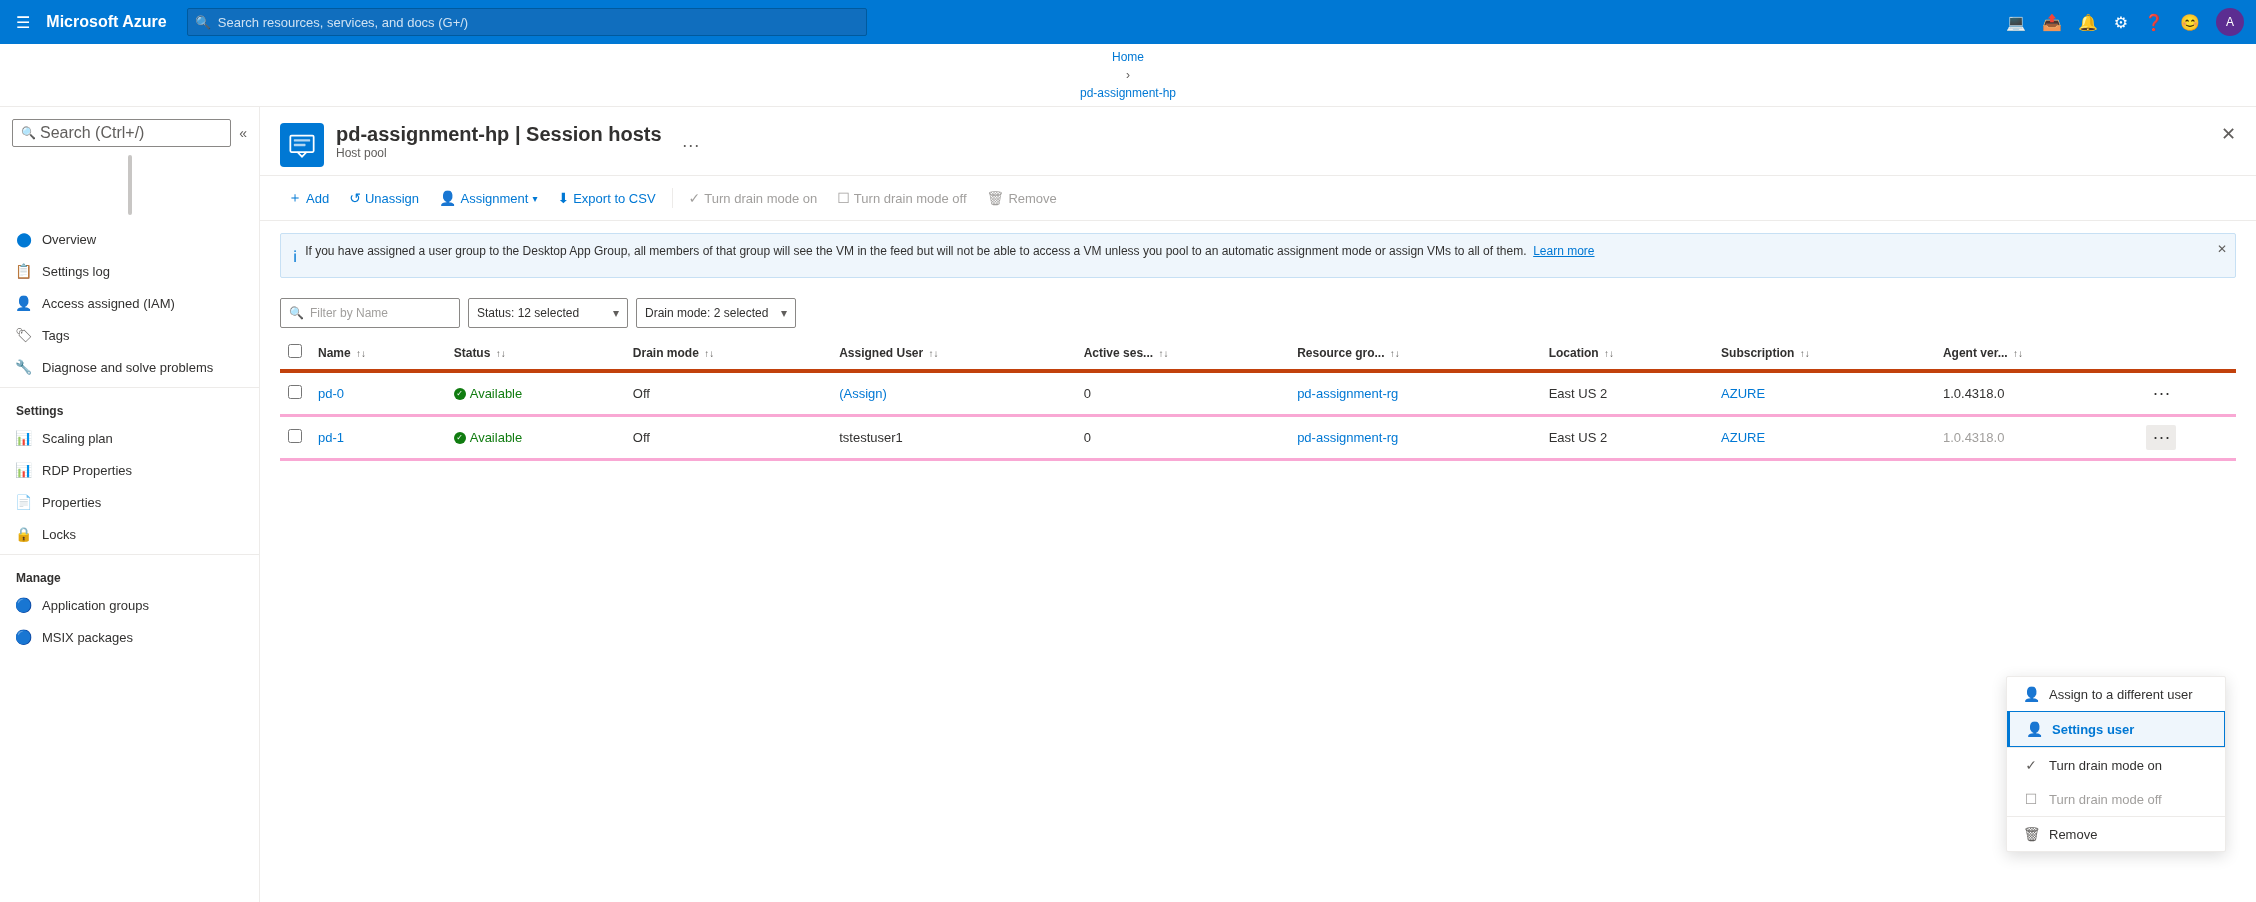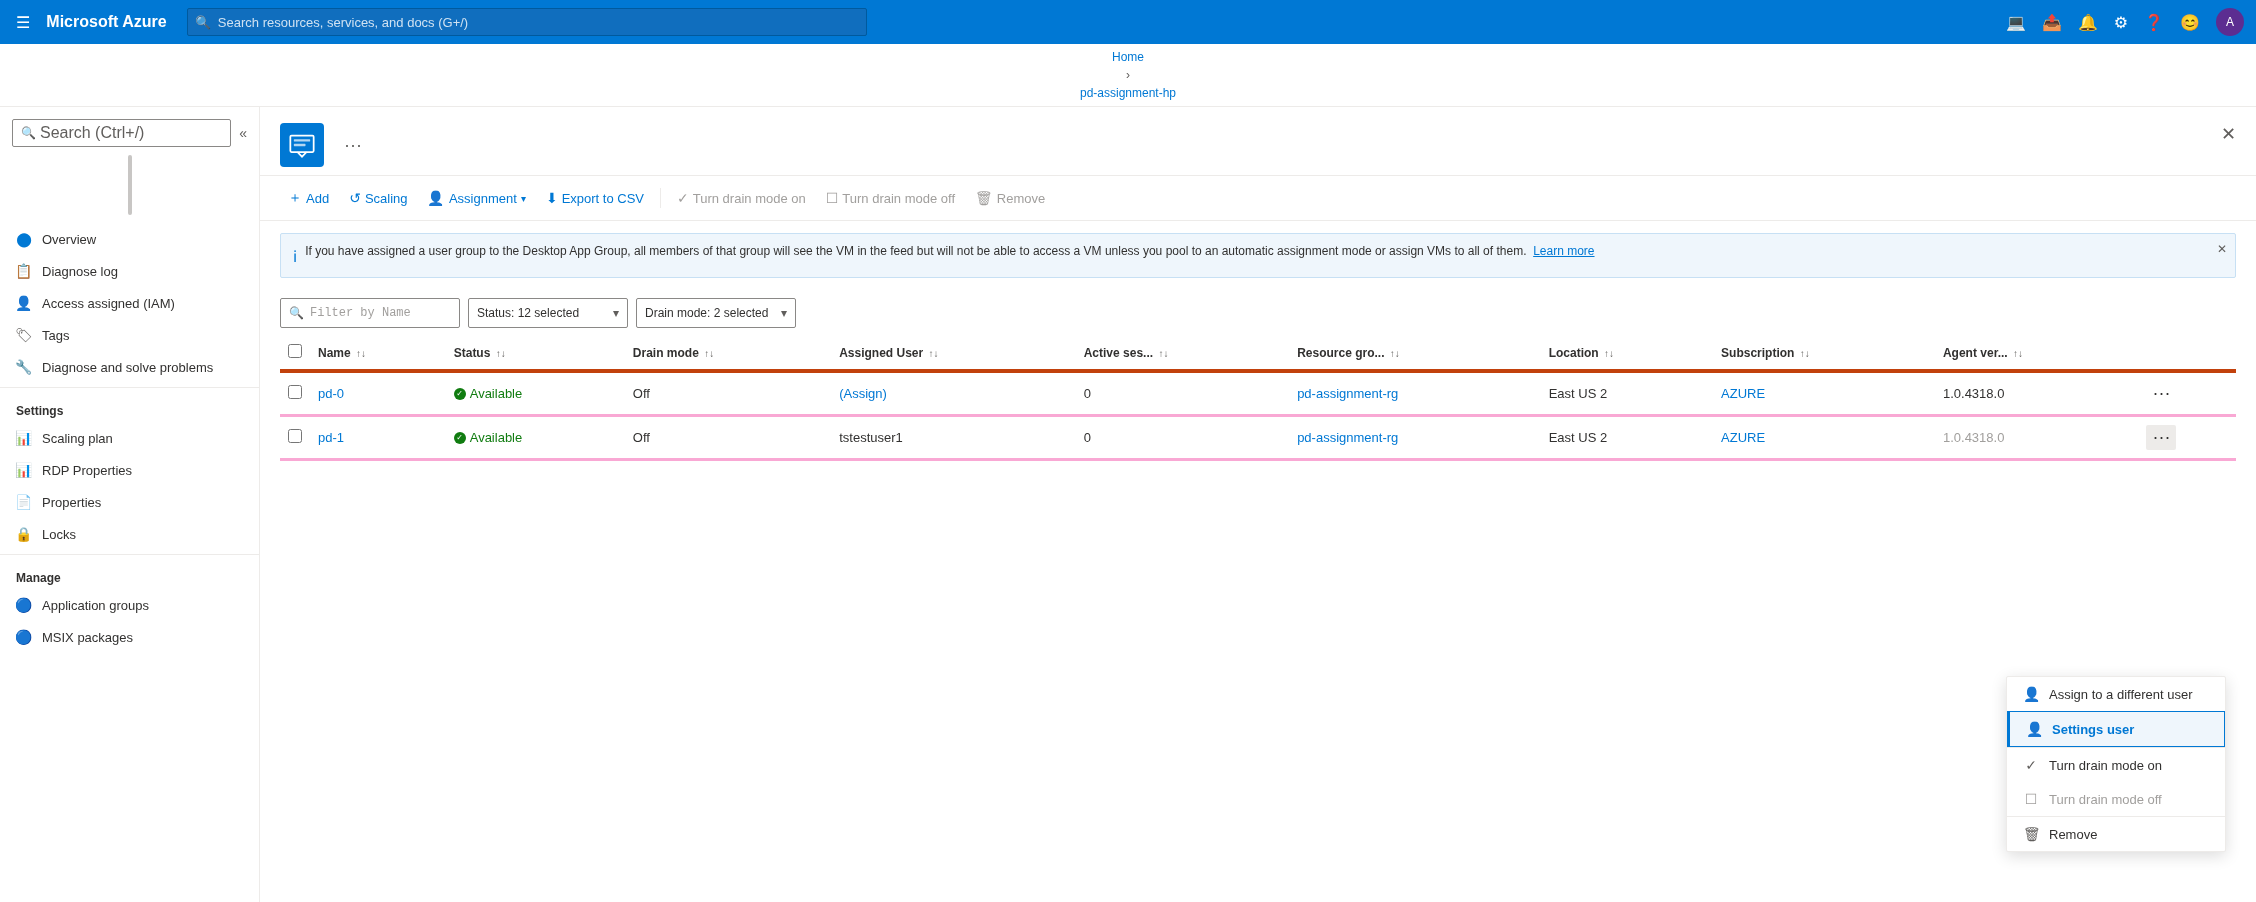--- a/index.html
+++ b/index.html
@@ -308,21 +308,21 @@
 
     <div style="width:4px;background:#c8c6c4;border-radius:2px;height:60px;margin:0 auto 4px;"></div>
 
     <div class="sidebar-nav">
       <div class="sidebar-item">
         <span class="sidebar-icon" style="color:#0078d4;">⬤</span>
         <span>Overview</span>
       </div>
       <div class="sidebar-item">
         <span class="sidebar-icon" style="color:#0078d4;">📋</span>
-        <span>Diagnose log</span>
+        <span>Settings log</span>
       </div>
       <div class="sidebar-item">
         <span class="sidebar-icon" style="color:#605e5c;">👤</span>
         <span>Access assigned (IAM)</span>
       </div>
       <div class="sidebar-item">
         <span class="sidebar-icon" style="color:#605e5c;">🏷</span>
         <span>Tags</span>
       </div>
       <div class="sidebar-item">
@@ -370,32 +370,36 @@
 
     <div class="resource-header">
       <div class="resource-icon">
         <svg width="28" height="28" viewBox="0 0 24 24" fill="none">
           <rect x="2" y="4" width="20" height="14" rx="1" stroke="white" stroke-width="1.5"></rect>
           <path d="M8 18 L12 22 L16 18" stroke="white" stroke-width="1.5"></path>
           <rect x="5" y="7" width="14" height="2" rx="0.5" fill="white" opacity="0.7"></rect>
           <rect x="5" y="11" width="10" height="2" rx="0.5" fill="white" opacity="0.7"></rect>
         </svg>
       </div>
+      <div class="resource-title-area">
+        <h1>pd-assignment-hp | Session hosts</h1>
+        <div class="subtitle">Host pool</div>
+      </div>
       <span class="resource-header-actions">···</span>
       <span class="close-btn">✕</span>
     </div>
 
     <div class="toolbar">
       <button class="toolbar-btn">
         <span class="btn-icon">＋</span>
         <span>Add</span>
       </button>
       <button class="toolbar-btn">
         <span class="btn-icon">↺</span>
-        <span>Scaling</span>
+        <span>Unassign</span>
       </button>
       <button class="toolbar-btn">
         <span class="btn-icon">👤</span>
         <span>Assignment</span>
         <span style="font-size:10px;">▾</span>
       </button>
       <button class="toolbar-btn">
         <span class="btn-icon">⬇</span>
         <span>Export to CSV</span>
       </button>
@@ -419,21 +423,21 @@
       <span>
         <span>If you have assigned a user group to the Desktop App Group, all members of that group will see the VM in the feed but will not be able to access a VM unless you pool to an automatic assignment mode or assign VMs to all of them.</span>
         &nbsp;<a href="#">Learn more</a>
       </span>
       <span class="close">✕</span>
     </div>
 
     <div class="filters">
       <div class="filter-input">
         <span>🔍</span>
-        <span style="color:#a19f9d;font-family:Liberation Mono, monospace;">Filter by Name</span>
+        <span style="color:#a19f9d;">Filter by Name</span>
       </div>
       <div class="filter-dropdown">
         <span>Status: 12 selected</span>
         <span class="chevron">▾</span>
       </div>
       <div class="filter-dropdown">
         <span>Drain mode: 2 selected</span>
         <span class="chevron">▾</span>
       </div>
     </div>

